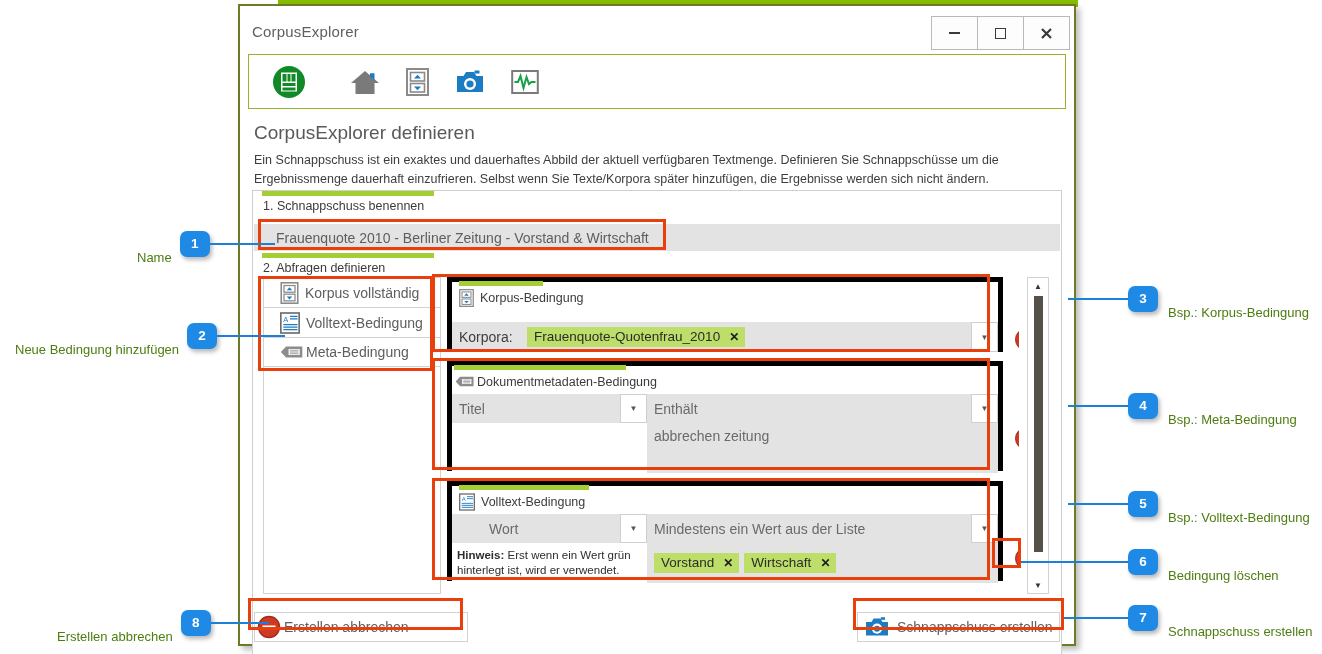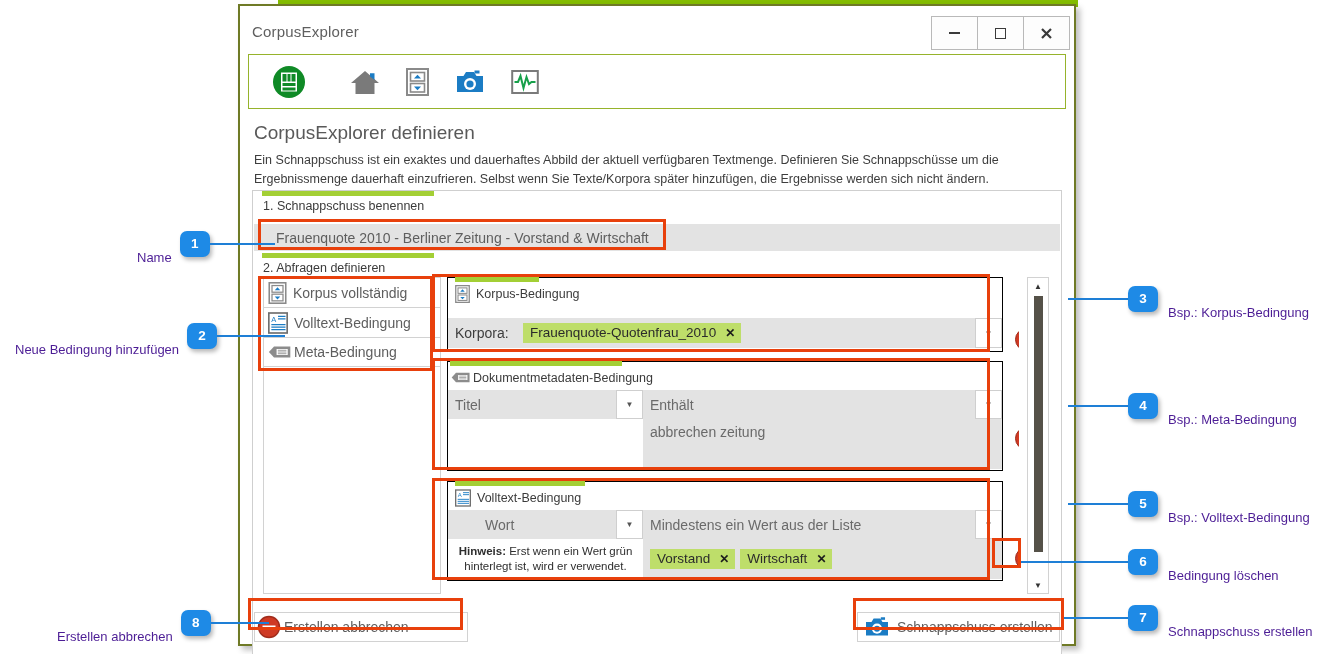--- a/index.html
+++ b/index.html
@@ -80,49 +80,49 @@
     position:absolute;left:1px;top:33px;width:806px;height:27px;
     background:#e3e3e3;border:none;box-sizing:border-box;
     display:flex;align-items:center;padding-left:22px;
     font-size:14px;color:#5e5e5e;
   }
 
   
   .cond-list{position:absolute;left:10px;top:86px;width:178px;}
   .cond-btn{
     height:30px;border:1px solid #d2d2d2;border-bottom:none;background:#fff;
-    display:flex;align-items:center;padding-left:4px;box-sizing:border-box;
+    display:flex;align-items:center;padding-left:16px;box-sizing:border-box;
     font-size:14px;color:#5e5e5e;
   }
   .cond-btn:last-child{border-bottom:1px solid #d2d2d2;}
   .cond-btn .lbl{margin-left:6px;}
   .cond-area{
     position:absolute;left:10px;top:86px;width:178px;height:317px;
     border:1px solid #d2d2d2;box-sizing:border-box;
   }
 
   
   .cond-panels{
     position:absolute;left:194px;top:86px;width:572px;height:317px;
     overflow:hidden;
   }
   .panel{
     position:absolute;left:0;width:556px;background:#fff;
-    border:1px solid #000000;box-sizing:border-box;
+    border:5px solid #000000;box-sizing:border-box;
   }
   .panel-head{
     position:relative;height:28px;display:flex;align-items:center;
     padding-left:7px;font-size:12.5px;color:#3b3b3b;
   }
   .panel-head .paccent{
     position:absolute;left:7px;top:-1px;width:84px;height:5px;background:#a3cf35;
   }
   .panel-head .ptxt{margin-left:6px;margin-top:3px;}
 
-  .row{display:flex;align-items:stretch;background:#e3e3e3;text-align:center;}
+  .row{display:flex;align-items:stretch;background:#e3e3e3;}
   .field{
     flex:1;background:#e3e3e3;display:flex;align-items:center;
     padding-left:7px;font-size:14px;color:#6a6a6a;box-sizing:border-box;
   }
   .ddbtn{
     width:27px;background:#fff;border:1px solid #cfcfcf;box-sizing:border-box;
     display:flex;align-items:center;justify-content:center;
     font-size:8px;color:#555;flex:none;
   }
   .tag{
@@ -166,21 +166,21 @@
   .btn-lbl{margin-left:7px;}
 
   
   .ann-box{
     position:absolute;border:3px solid #e8400c;box-sizing:border-box;
     pointer-events:none;
   }
   .cal{
     position:absolute;display:flex;align-items:center;
   }
-  .cal-txt{font-size:13px;color:#4c1d95;white-space:nowrap;margin-top:28px;}
+  .cal-txt{font-size:13px;color:#4d7c0f;white-space:nowrap;margin-top:28px;}
   .badge{
     width:30px;height:26px;border-radius:7px;background:#1e8ae6;
     display:flex;align-items:center;justify-content:center;
     color:#fff;font-size:13.5px;font-weight:bold;
     box-shadow:2px 3px 4px rgba(0,0,0,.28);
   }
   .lead{height:2px;background:#1e7fd6;}
 </style>
 </head>
 <body>

